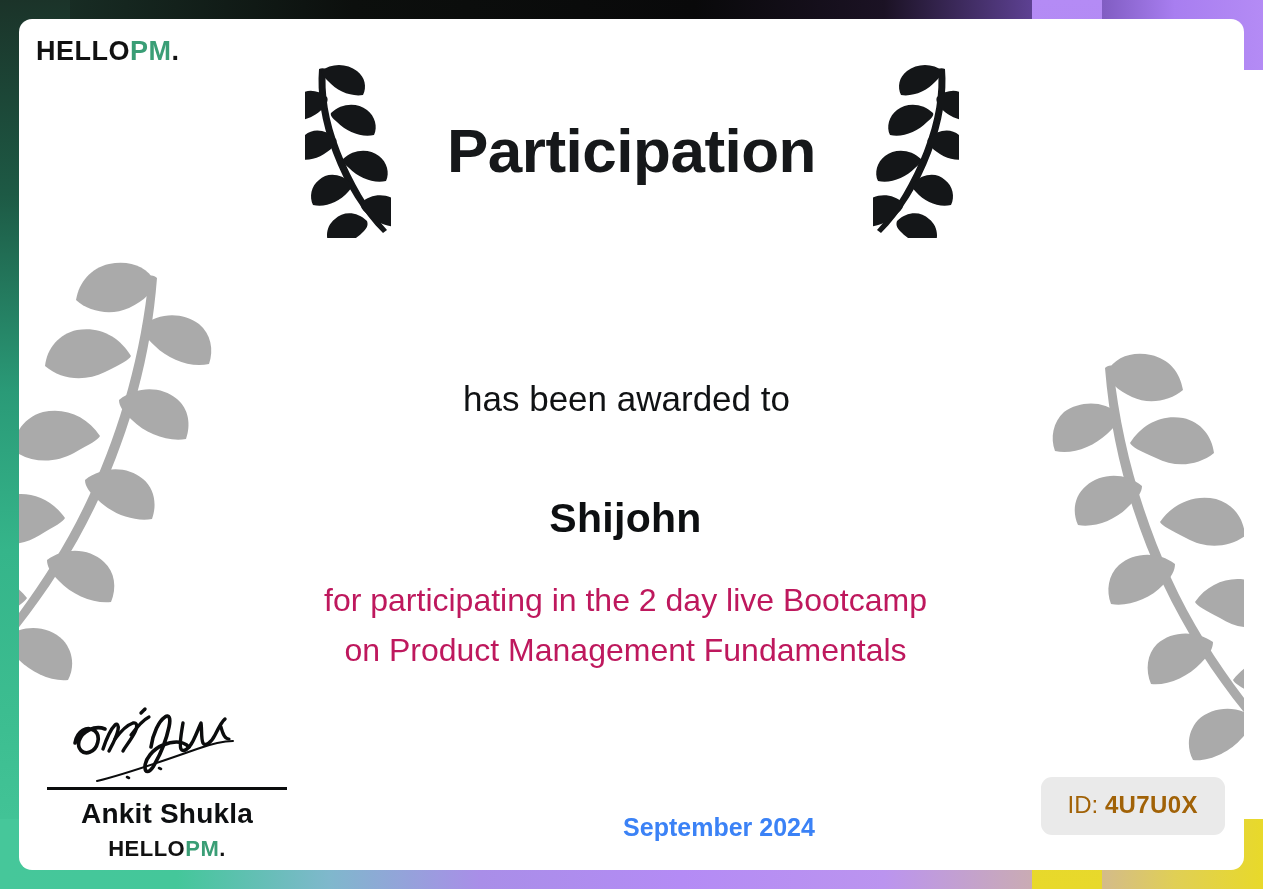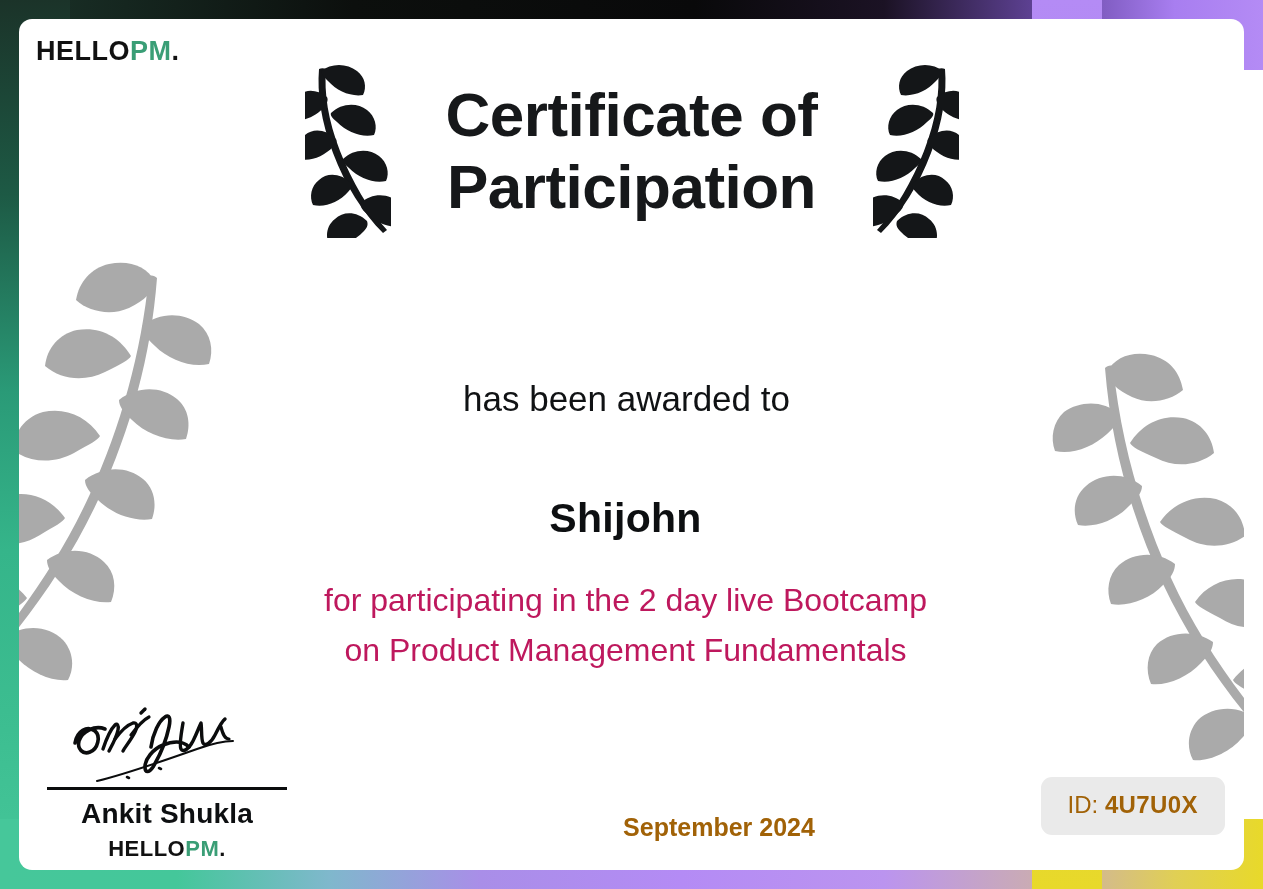--- a/index.html
+++ b/index.html
@@ -133,21 +133,21 @@
   #signer-name {
     font-size:28px; font-weight:bold; color:#0d0f11; letter-spacing:.2px;
     margin-bottom:6px;
   }
   #signature-logo { font-size:22px; }
 
   
   #issue-date {
     position:absolute; left:500px; bottom:28px; width:400px;
     text-align:center;
-    font-size:25px; font-weight:bold; color:#a16207;
+    font-size:25px; font-weight:bold; color:#3b82f6;
   }
 
   
   #certificate-id-badge {
     position:absolute; right:19px; bottom:35px;
     background:#eaeaea;
     border-radius:11px;
     padding:14px 27px 16px 27px;
     font-size:24px;
     color:#a16207;
@@ -249,21 +249,20 @@
           <path d="M46 120 C36 110 22 109 14 117 C6 123 4 134 8 142
                    C20 145 34 139 43 129 C47 125 47 122 46 120 Z"></path>
           <path d="M56 140 C66 130 82 130 92 138 C100 144 103 155 99 163
                    C86 166 71 160 61 150 C56 146 55 142 56 140 Z"></path>
           <path d="M62 158 C52 148 38 148 30 156 C22 162 20 173 24 181
                    C36 184 50 178 59 168 C63 164 63 161 62 158 Z"></path>
         </g>
       </svg>
 
       <div id="certificate-title">
-        <div>Certificate of</div>
         <div>Participation</div>
       </div>
 
       <svg id="title-laurel-right" viewBox="0 0 86 175">
         <g fill="#141618">
           <path d="M78 170 C58 150 40 122 28 90 C16 58 12 30 14 6
                    C16 5 19 5 21 6 C19 30 23 57 35 88 C47 119 64 147 82 167 Z"></path>
           <path d="M16 8 C26 0 42 0 52 8 C60 14 62 24 58 32 C46 34 32 28 23 18
                    C18 13 16 10 16 8 Z"></path>
           <path d="M22 34 C12 26 0 26 -8 33 C-15 39 -17 49 -13 57

